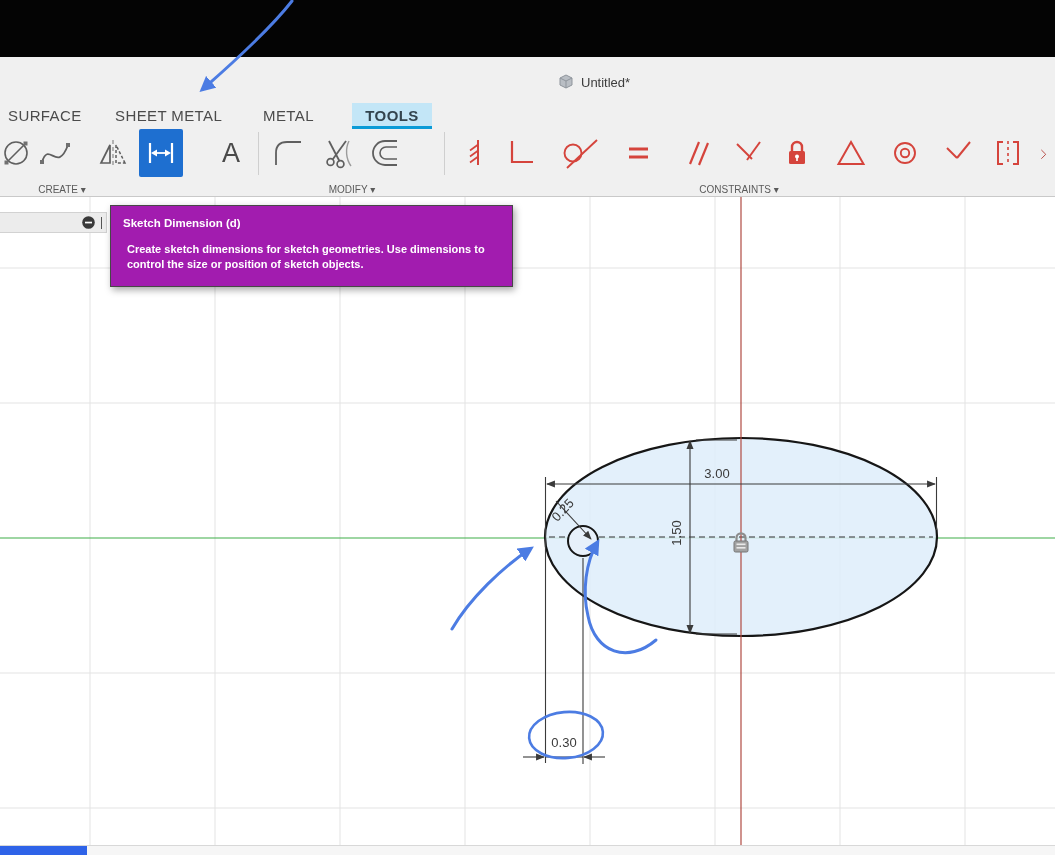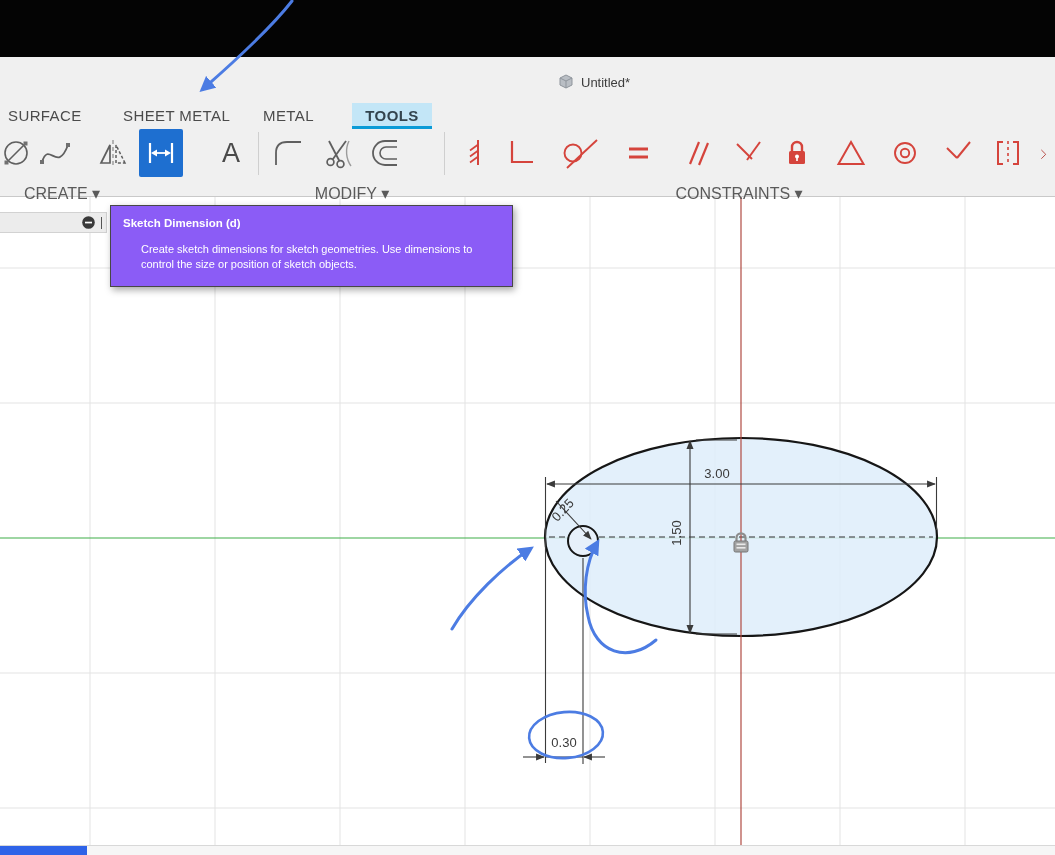--- a/index.html
+++ b/index.html
@@ -8,27 +8,27 @@
   .topbar{position:absolute;left:0;top:0;width:1055px;height:57px;background:#040404}
   .ribbon{position:absolute;left:0;top:57px;width:1055px;height:139px;background:#f0f0f0;border-bottom:1px solid #c9c9c9;z-index:10}
   .doc-title{position:absolute;left:558px;top:17px;display:flex;align-items:flex-end;gap:7px;font-size:13px;color:#3c3c3c}
   .tab{position:absolute;top:46px;height:26px;line-height:26px;font-size:15px;letter-spacing:.4px;color:#4b4b4b;white-space:nowrap}
   .tab.active{background:#c3e6f7;width:80px;text-align:center;font-weight:700;color:#33444e}
   .tab.active::after{content:"";position:absolute;left:0;right:0;bottom:0;height:3px;background:#0a9bd7}
   .btn{position:absolute;top:72px;width:44px;height:48px;display:flex;align-items:center;justify-content:center}
   .btn.active-tool{background:#1e6fd0;border-radius:2px}
   .glyph-a{font-size:27px;color:#4a4a4a}
   .divider{position:absolute;top:75px;width:1px;height:43px;background:#cfcfcf}
-  .group-label{position:absolute;top:127px;height:13px;font-size:16px;color:#5a5a5a;text-align:center}
+  .group-label{position:absolute;top:127px;height:13px;font-size:10px;color:#5a5a5a;text-align:center}
   .canvas{position:absolute;left:0;top:196px;width:1055px;height:649px;background:#fff}
   .panel-stub{position:absolute;left:0;top:212px;width:107px;height:21px;background:#ececec;border:1px solid #d2d2d2;border-left:none;display:flex;align-items:center;justify-content:flex-end;gap:5px;padding-right:4px;z-index:6;box-sizing:border-box}
   .stub-tick{width:1px;height:12px;background:#555}
-  .tooltip{position:absolute;left:110px;top:205px;width:403px;background:#8b5cf6;color:#fff;padding:9px 12px 2px;font-size:11px;line-height:1.4;box-shadow:2px 3px 7px rgba(0,0,0,.35);z-index:20;border:1px solid #474747;box-sizing:border-box}
+  .tooltip{position:absolute;left:110px;top:205px;width:403px;background:#a21caf;color:#fff;padding:9px 12px 2px;font-size:11px;line-height:1.4;box-shadow:2px 3px 7px rgba(0,0,0,.35);z-index:20;border:1px solid #474747;box-sizing:border-box}
   .tooltip .tt-title{font-weight:700;font-size:11.5px;margin-bottom:11px}
-  .tooltip p{font-weight:400;margin:0 18px 11px}
+  .tooltip p{font-weight:700;margin:0 4px 11px}
   .bottombar{position:absolute;left:0;top:845px;width:1055px;height:10px;background:#f6f6f6;border-top:1px solid #d8d8d8}
   .taskbar-chip{position:absolute;left:0;top:0;width:87px;height:10px;background:#2e63e8}
   .annotations{position:absolute;left:0;top:0;z-index:30;pointer-events:none}
   svg{display:block}
   .dim{stroke:#3a3a3a;stroke-width:1.1;fill:none}
   .dimtext{fill:#3a3a3a;font-size:13px;font-family:"Liberation Sans",sans-serif}
   .grid{stroke:#e3e3e3;stroke-width:1}
 </style>
 </head>
 <body>
@@ -42,21 +42,21 @@
     <div class="doc-title">
       <svg width="16" height="16" viewBox="0 0 16 16">
         <polygon points="8,1 14,4 14,11 8,14 2,11 2,4" fill="#b9bec4" stroke="#8f959c" stroke-width="1"></polygon>
         <polyline points="2,4 8,7 14,4" fill="none" stroke="#8f959c" stroke-width="1"></polyline>
         <line x1="8" y1="7" x2="8" y2="14" stroke="#8f959c" stroke-width="1"></line>
       </svg>
       <span>Untitled*</span>
     </div>
 
     <div class="tab" style="left:8px">SURFACE</div>
-    <div class="tab" style="left:123px">SHEET METAL</div>
+    <div class="tab" style="left:115px">SHEET METAL</div>
     <div class="tab" style="left:263px">METAL</div>
     <div class="tab active" style="left:352px">TOOLS</div>
 
     <div class="btn" style="left:-6px">
       <svg width="34" height="34" viewBox="0 0 34 34">
         <circle cx="17" cy="17" r="11" fill="none" stroke="#5f5f5f" stroke-width="1.6"></circle>
         <line x1="8" y1="26" x2="26" y2="8" stroke="#5f5f5f" stroke-width="1.6"></line>
         <rect x="5.5" y="24.5" width="4" height="4" fill="#707070"></rect>
           <rect x="24.5" y="5.5" width="4" height="4" fill="#707070"></rect>
       </svg>

